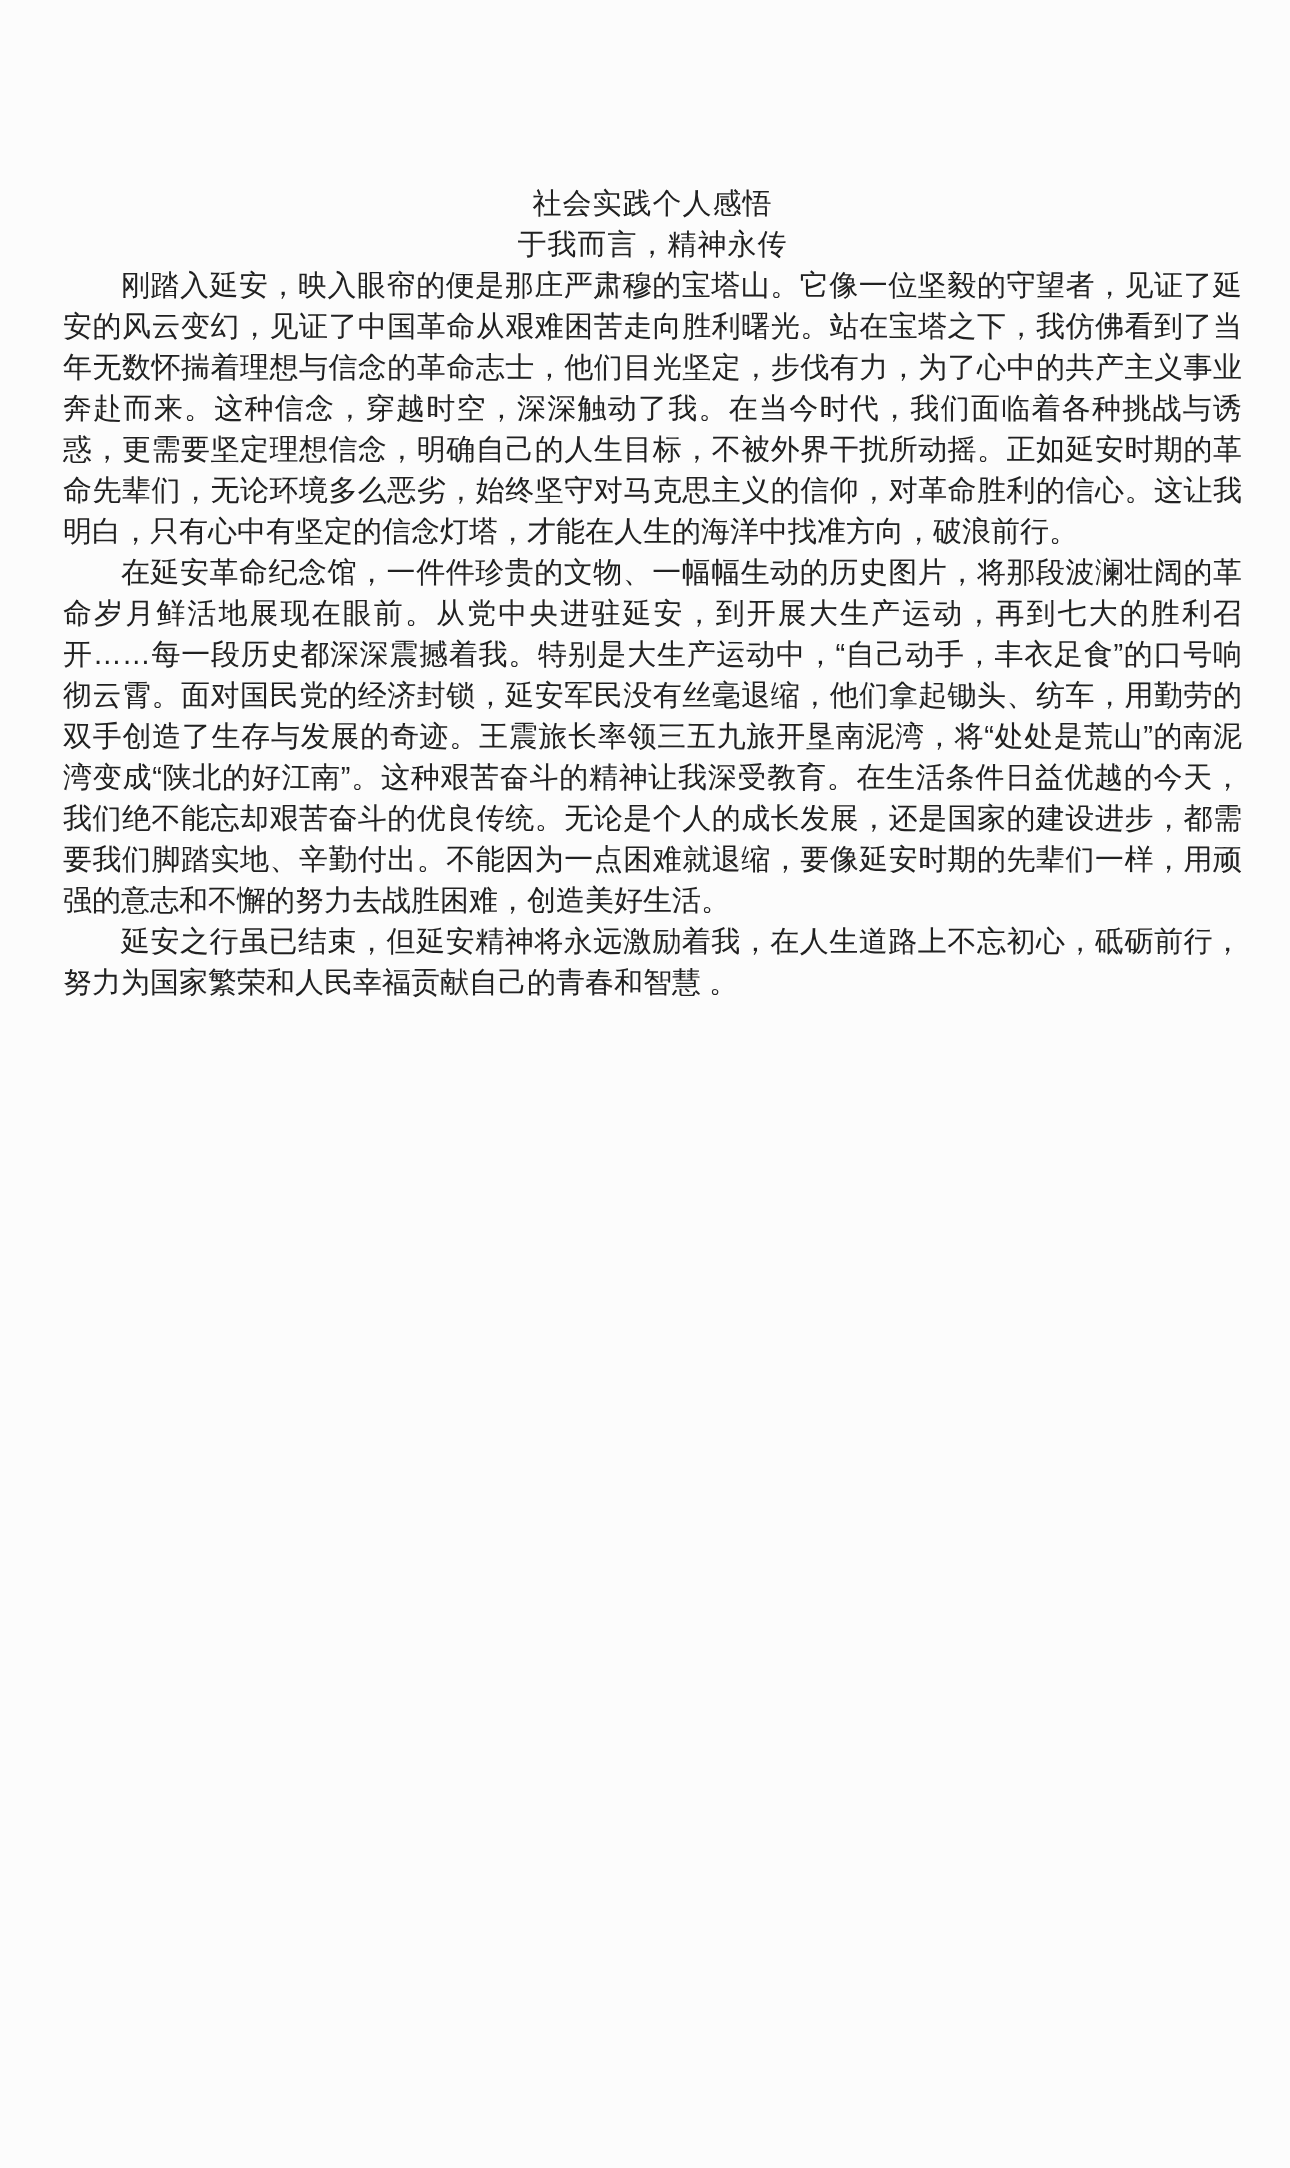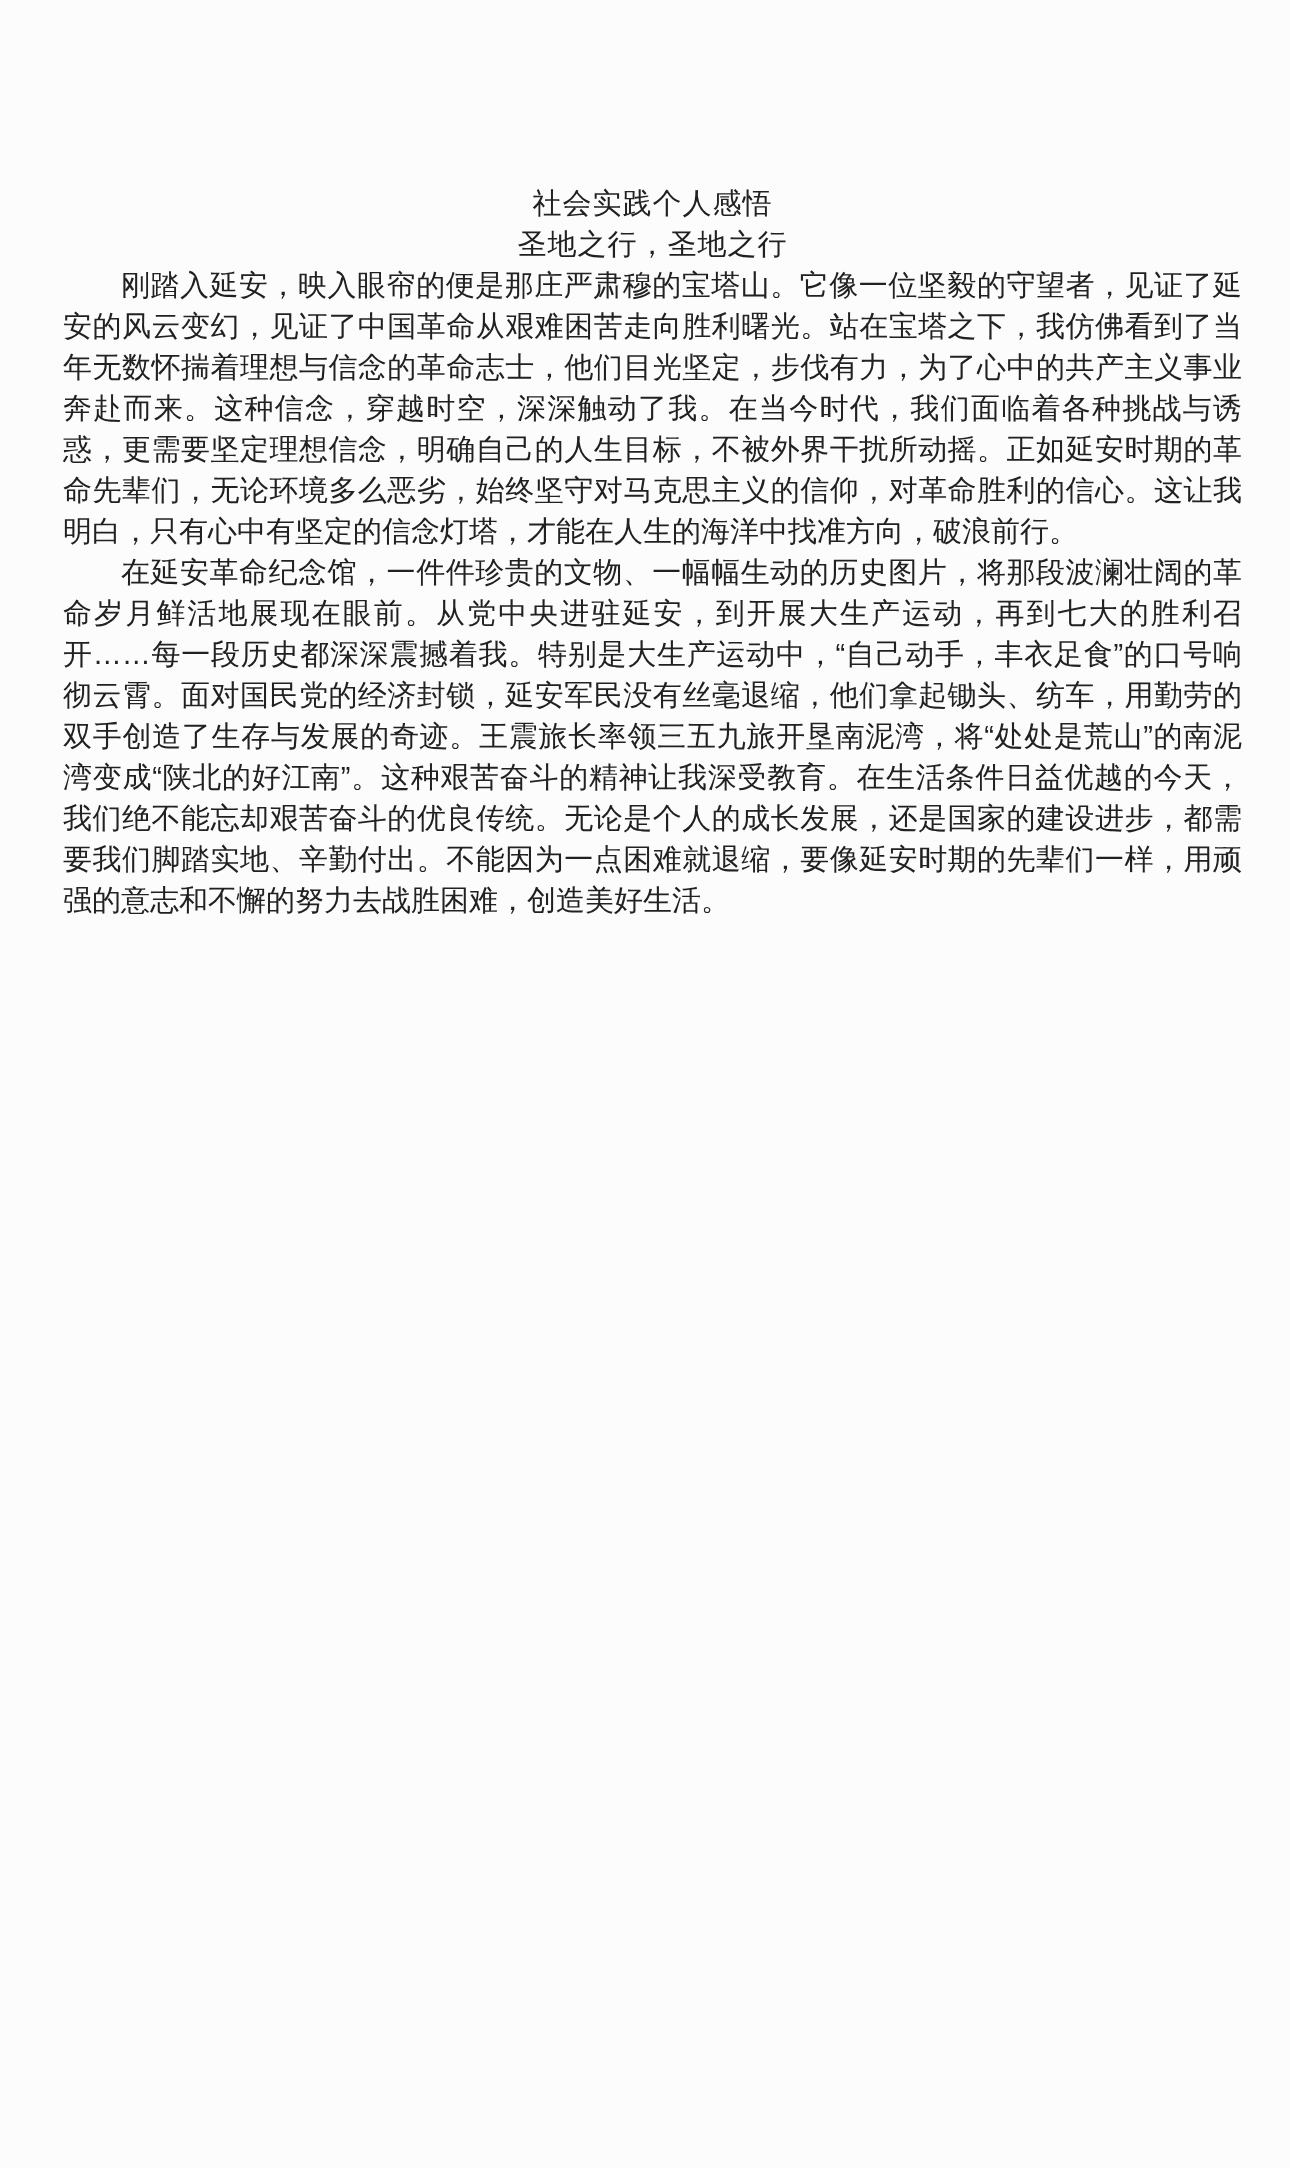--- a/index.html
+++ b/index.html
@@ -38,18 +38,19 @@
     text-indent: 2em;
     text-align: justify;
     word-break: break-all;
   }
 </style>
 </head>
 <body>
 
 <div class="page">
   <h1 class="doc-title">社会实践个人感悟</h1>
-  <h2 class="doc-subtitle">圣地之行，圣地之行</h2>
+  <h2 class="doc-subtitle">于我而言，精神永传</h2>
   <div class="doc-body">
     <p>刚踏入延安，映入眼帘的便是那庄严肃穆的宝塔山。它像一位坚毅的守望者，见证了延安的风云变幻，见证了中国革命从艰难困苦走向胜利曙光。站在宝塔之下，我仿佛看到了当年无数怀揣着理想与信念的革命志士，他们目光坚定，步伐有力，为了心中的共产主义事业奔赴而来。这种信念，穿越时空，深深触动了我。在当今时代，我们面临着各种挑战与诱惑，更需要坚定理想信念，明确自己的人生目标，不被外界干扰所动摇。正如延安时期的革命先辈们，无论环境多么恶劣，始终坚守对马克思主义的信仰，对革命胜利的信心。这让我明白，只有心中有坚定的信念灯塔，才能在人生的海洋中找准方向，破浪前行。</p>
     <p>在延安革命纪念馆，一件件珍贵的文物、一幅幅生动的历史图片，将那段波澜壮阔的革命岁月鲜活地展现在眼前。从党中央进驻延安，到开展大生产运动，再到七大的胜利召开……每一段历史都深深震撼着我。特别是大生产运动中，“自己动手，丰衣足食”的口号响彻云霄。面对国民党的经济封锁，延安军民没有丝毫退缩，他们拿起锄头、纺车，用勤劳的双手创造了生存与发展的奇迹。王震旅长率领三五九旅开垦南泥湾，将“处处是荒山”的南泥湾变成“陕北的好江南”。这种艰苦奋斗的精神让我深受教育。在生活条件日益优越的今天，我们绝不能忘却艰苦奋斗的优良传统。无论是个人的成长发展，还是国家的建设进步，都需要我们脚踏实地、辛勤付出。不能因为一点困难就退缩，要像延安时期的先辈们一样，用顽强的意志和不懈的努力去战胜困难，创造美好生活。</p>
+    <p>延安之行虽已结束，但延安精神将永远激励着我，在人生道路上不忘初心，砥砺前行，努力为国家繁荣和人民幸福贡献自己的青春和智慧 。</p>
   </div>
 </div>
 
 </body></html>

